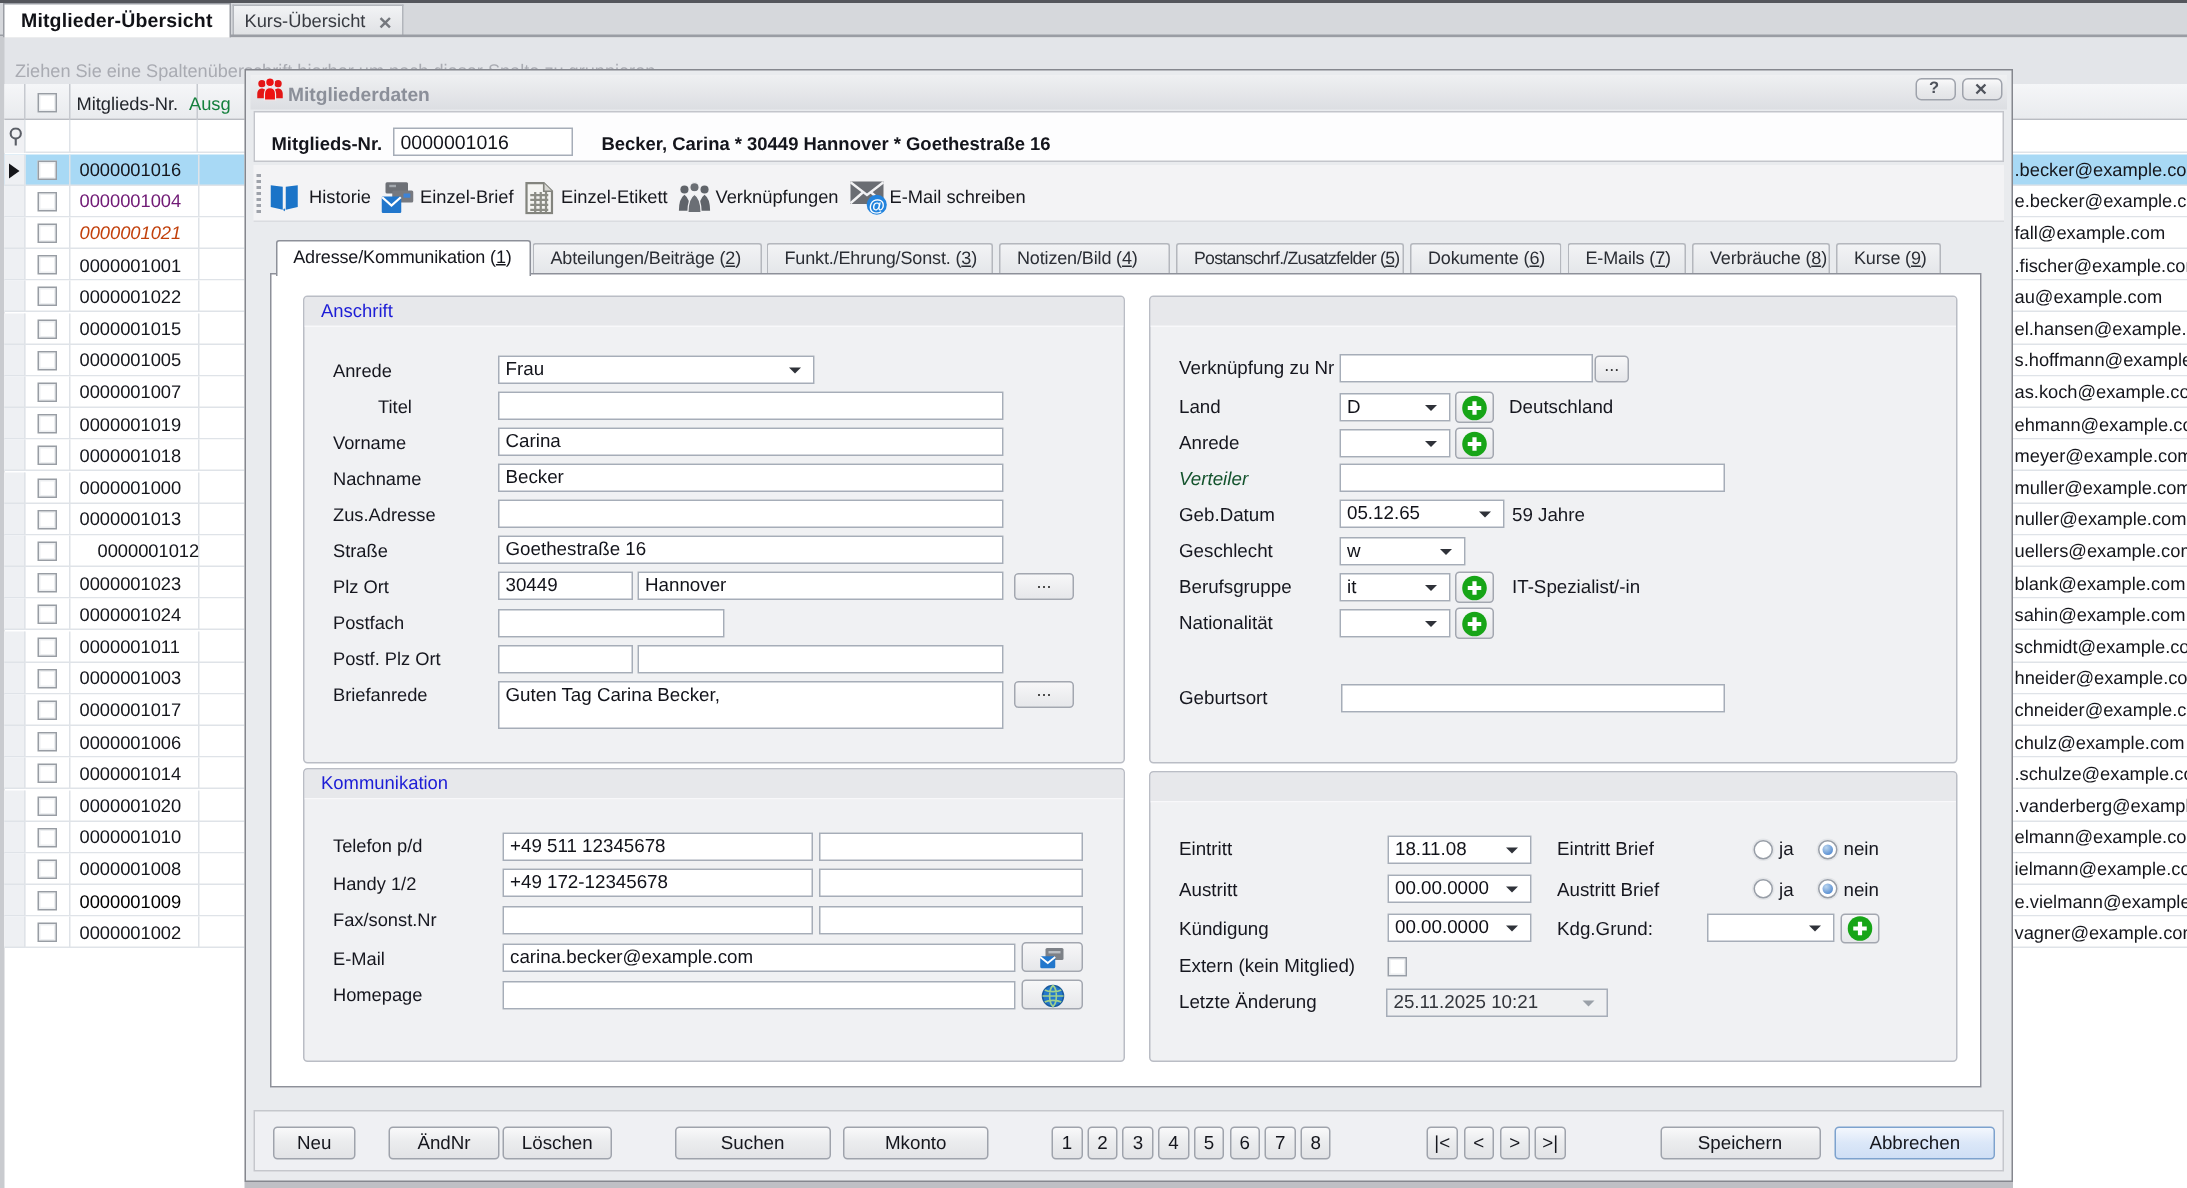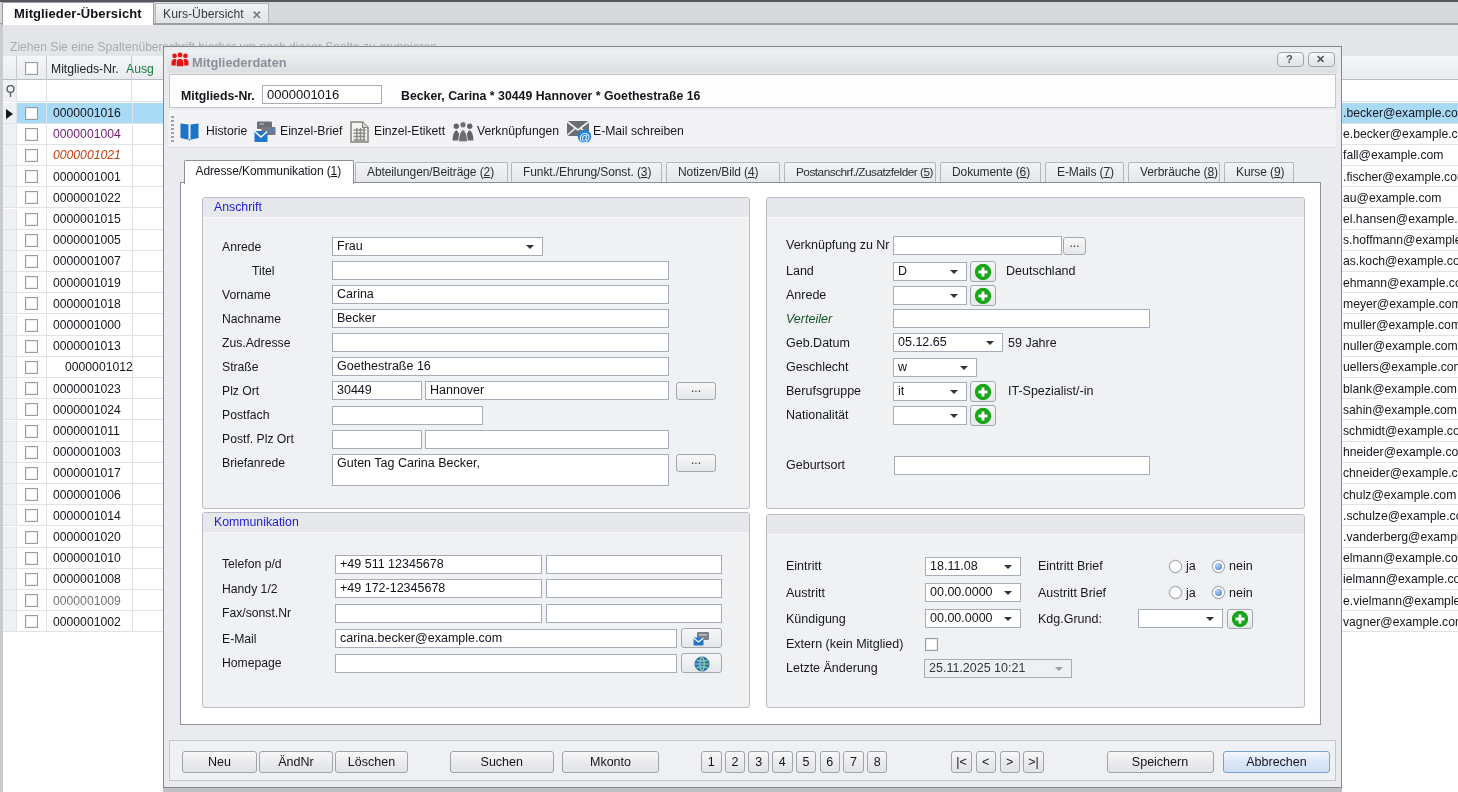--- a/index.html
+++ b/index.html
@@ -267,21 +267,21 @@
 <div class="abs" style="left:25px;top:572.9px;width:13px;height:13px;background:#fff;border:1px solid #989da4;box-sizing:border-box;box-shadow:inset 0 0 0 1px #edeff1;"></div>
 <div class="abs" style="left:53px;top:572.4px;font-size:12.2px;color:#15161c;">0000001008</div>
 <div class="abs" style="left:1342px;top:568.9px;width:116px;height:21.2px;background:#fff;border-bottom:1px solid #dfe3e8;box-sizing:border-box;overflow:hidden;">
     <div style="position:absolute;left:1px;top:3.5px;font-size:12.2px;color:#15161c;white-space:nowrap;">ielmann@example.com</div>
   </div>
 <div class="abs" style="left:3px;top:590.1px;width:160px;height:21.2px;background:#fff;border-bottom:1px solid #dfe3e8;box-sizing:border-box;"></div>
 <div class="abs" style="left:3px;top:590.1px;width:14px;height:21.2px;background:#eef0f3;border-right:1px solid #dfe3e8;border-bottom:1px solid #dfe3e8;box-sizing:border-box;"></div>
 <div class="abs" style="left:46px;top:590.1px;width:1px;height:21.2px;background:#dfe3e8;"></div>
 <div class="abs" style="left:132px;top:590.1px;width:1px;height:21.2px;background:#dfe3e8;"></div>
 <div class="abs" style="left:25px;top:594.1px;width:13px;height:13px;background:#fff;border:1px solid #989da4;box-sizing:border-box;box-shadow:inset 0 0 0 1px #edeff1;"></div>
-<div class="abs" style="left:53px;top:593.6px;font-size:12.2px;color:#737373;">0000001009</div>
+<div class="abs" style="left:53px;top:593.6px;font-size:12.2px;color:#000000;">0000001009</div>
 <div class="abs" style="left:1342px;top:590.1px;width:116px;height:21.2px;background:#fff;border-bottom:1px solid #dfe3e8;box-sizing:border-box;overflow:hidden;">
     <div style="position:absolute;left:1px;top:3.5px;font-size:12.2px;color:#15161c;white-space:nowrap;">e.vielmann@example.c</div>
   </div>
 <div class="abs" style="left:3px;top:611.3px;width:160px;height:21.2px;background:#fff;border-bottom:1px solid #dfe3e8;box-sizing:border-box;"></div>
 <div class="abs" style="left:3px;top:611.3px;width:14px;height:21.2px;background:#eef0f3;border-right:1px solid #dfe3e8;border-bottom:1px solid #dfe3e8;box-sizing:border-box;"></div>
 <div class="abs" style="left:46px;top:611.3px;width:1px;height:21.2px;background:#dfe3e8;"></div>
 <div class="abs" style="left:132px;top:611.3px;width:1px;height:21.2px;background:#dfe3e8;"></div>
 <div class="abs" style="left:25px;top:615.3px;width:13px;height:13px;background:#fff;border:1px solid #989da4;box-sizing:border-box;box-shadow:inset 0 0 0 1px #edeff1;"></div>
 <div class="abs" style="left:53px;top:614.8px;font-size:12.2px;color:#15161c;">0000001002</div>
 <div class="abs" style="left:1342px;top:611.3px;width:116px;height:21.2px;background:#fff;border-bottom:1px solid #dfe3e8;box-sizing:border-box;overflow:hidden;">
@@ -522,21 +522,21 @@
       <circle cx="8.5" cy="8.5" r="8.2" fill="url(#gg)" opacity="0"></circle>
       <path d="M8.5 4 V13 M4 8.5 H13" stroke="#fff" stroke-width="2.8"></path>
     </svg>
   </div>
 <div class="lbl" style="left:786px;top:637.0px;font-size:12.5px;color:#16171f;">Extern (kein Mitglied)</div>
 <div class="abs" style="left:925px;top:637.5px;width:13px;height:13px;background:#fff;border:1px solid #989ea7;box-sizing:border-box;box-shadow:inset 0 0 0 1px #eceef0;"></div>
 <div class="lbl" style="left:786px;top:661.0px;font-size:12.5px;color:#16171f;">Letzte Änderung</div>
 <div class="combo gray" style="left:924px;top:658.5px;width:148px;height:19px;background:#eff0f2;color:#33363d;">25.11.2025 10:21</div>
 
 <div class="abs" style="left:169px;top:740px;width:1167px;height:41px;background:#eff0f3;border:1px solid #c5c7cc;box-sizing:border-box;"></div>
-<div class="btn" style="left:182px;top:750.5px;width:75px;height:22px;line-height:20px;font-size:12.5px;">Neu</div>
+<div class="btn" style="left:182px;top:750.5px;width:55px;height:22px;line-height:20px;font-size:12.5px;">Neu</div>
 <div class="btn" style="left:259px;top:750.5px;width:74px;height:22px;line-height:20px;font-size:12.5px;">ÄndNr</div>
 <div class="btn" style="left:335px;top:750.5px;width:73px;height:22px;line-height:20px;font-size:12.5px;">Löschen</div>
 <div class="btn" style="left:450px;top:750.5px;width:103.5px;height:22px;line-height:20px;font-size:12.5px;">Suchen</div>
 <div class="btn" style="left:562px;top:750.5px;width:97px;height:22px;line-height:20px;font-size:12.5px;">Mkonto</div>
 <div class="btn" style="left:701.0px;top:750.5px;width:20.5px;height:22px;line-height:20px;font-size:12.5px;">1</div>
 <div class="btn" style="left:724.7px;top:750.5px;width:20.5px;height:22px;line-height:20px;font-size:12.5px;">2</div>
 <div class="btn" style="left:748.4px;top:750.5px;width:20.5px;height:22px;line-height:20px;font-size:12.5px;">3</div>
 <div class="btn" style="left:772.1px;top:750.5px;width:20.5px;height:22px;line-height:20px;font-size:12.5px;">4</div>
 <div class="btn" style="left:795.8px;top:750.5px;width:20.5px;height:22px;line-height:20px;font-size:12.5px;">5</div>
 <div class="btn" style="left:819.5px;top:750.5px;width:20.5px;height:22px;line-height:20px;font-size:12.5px;">6</div>

